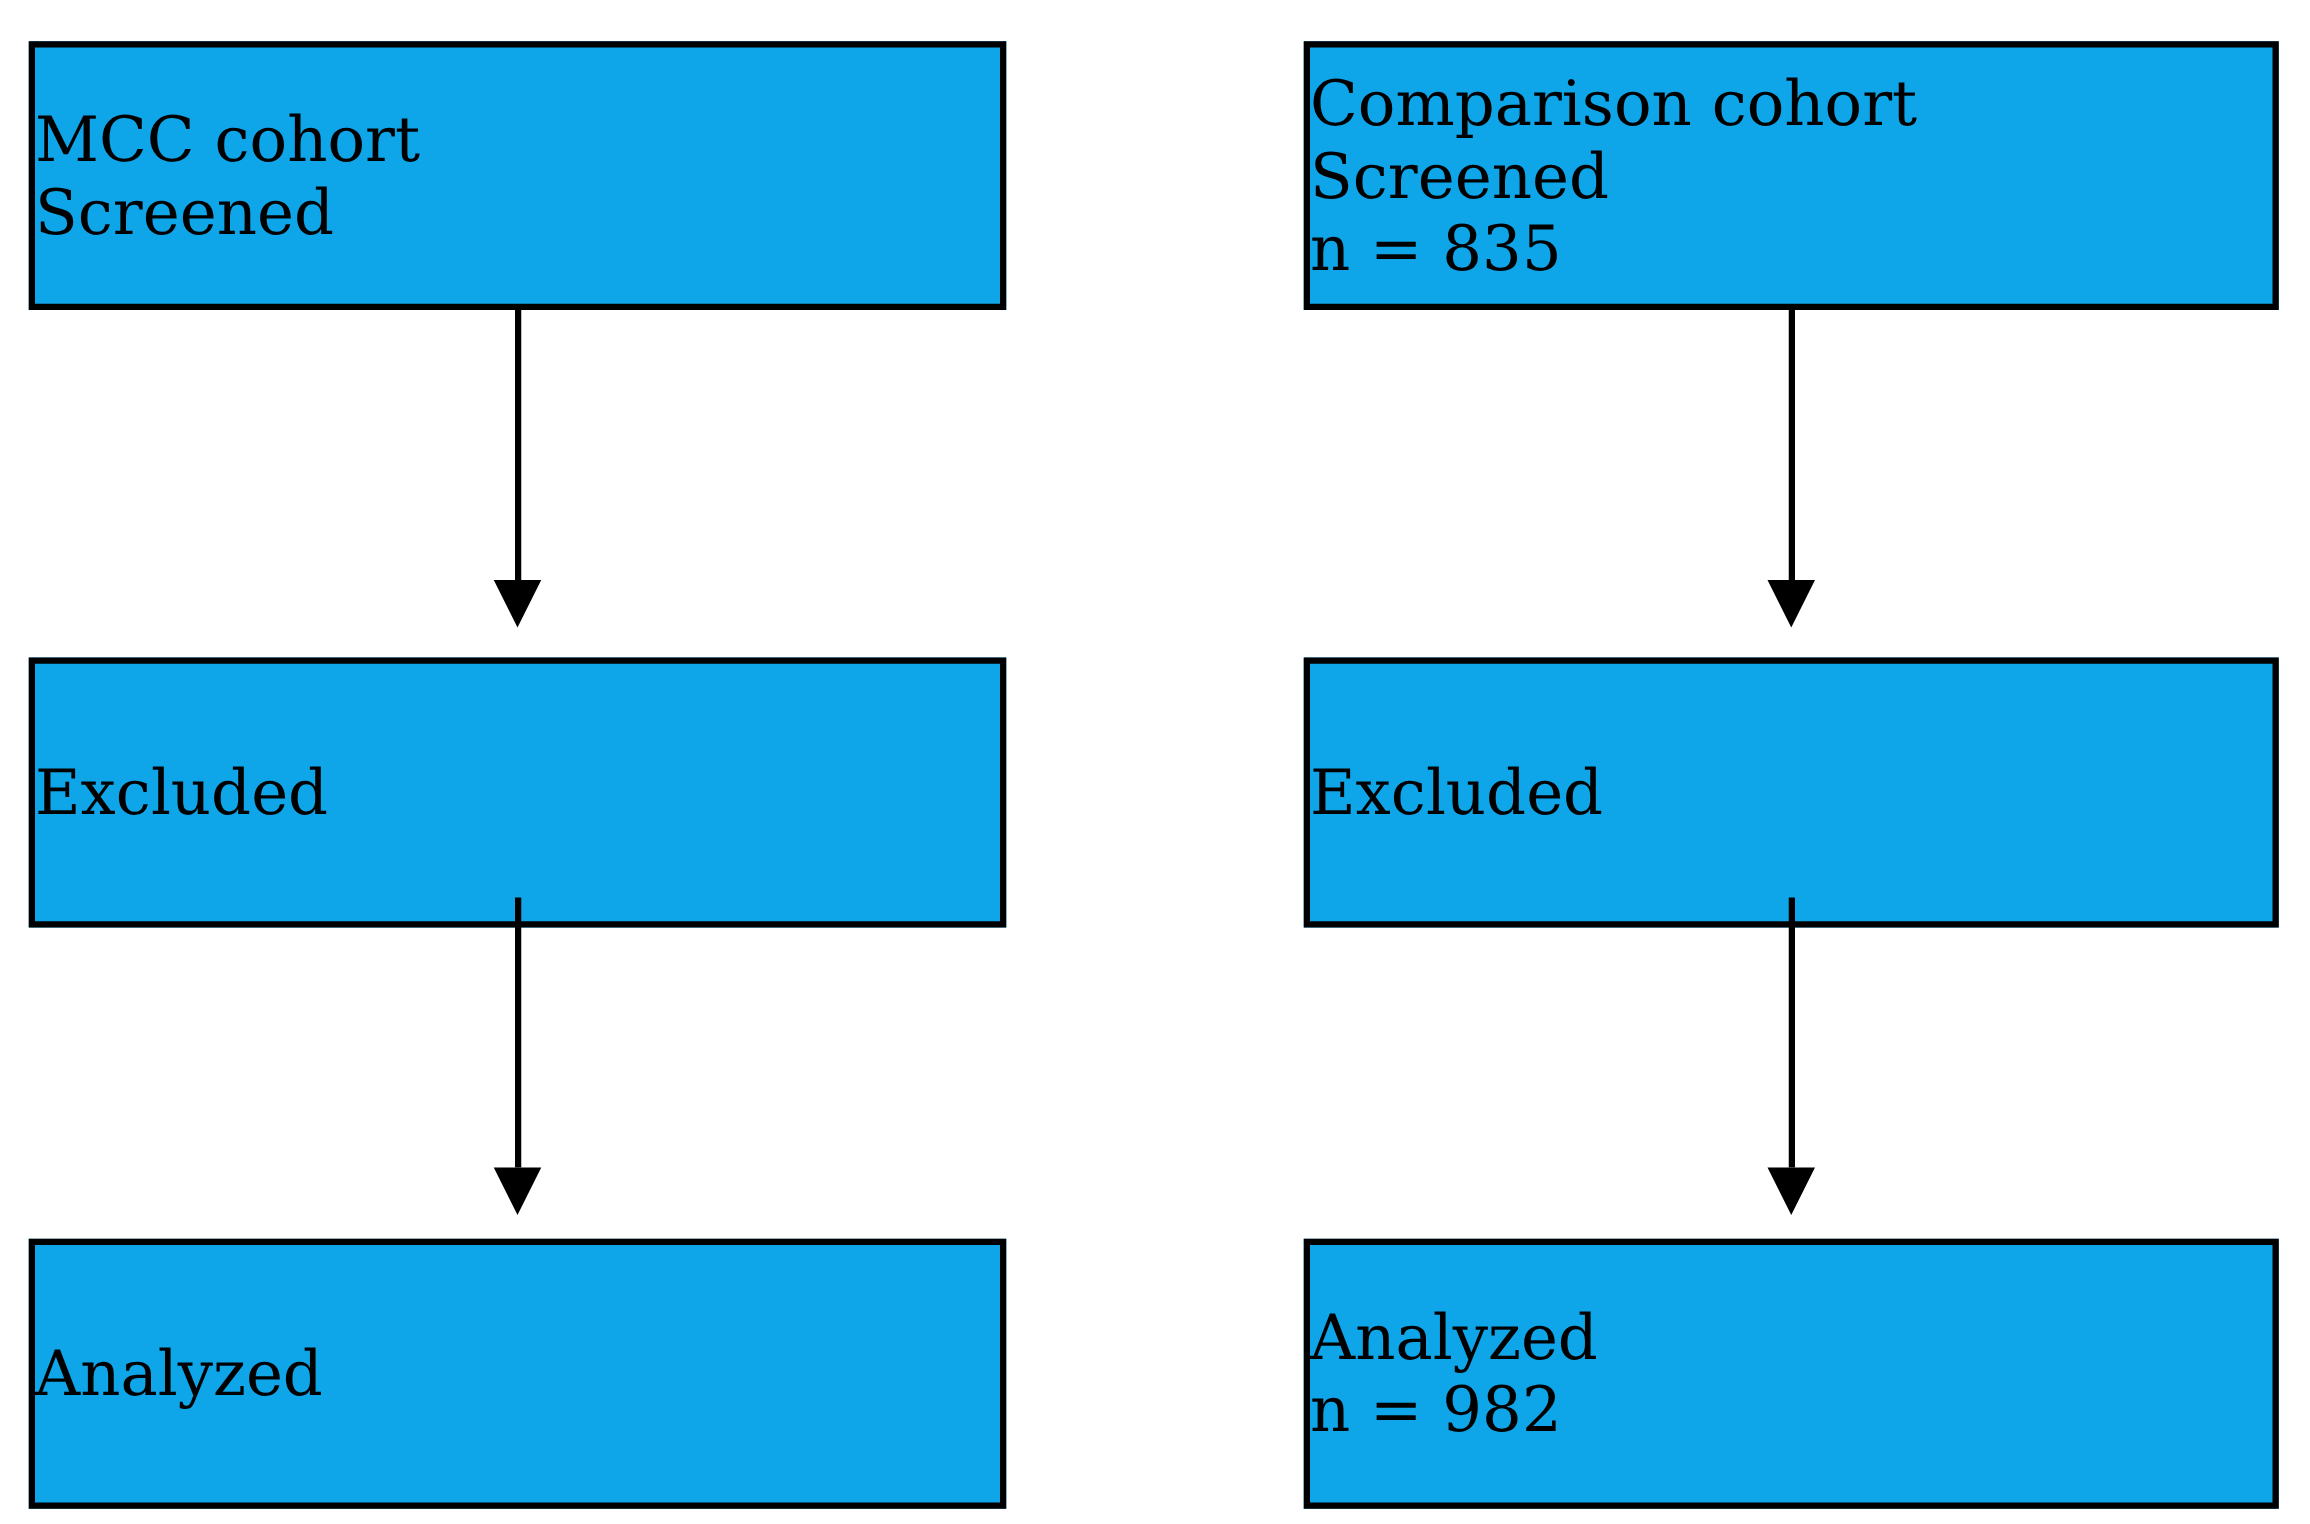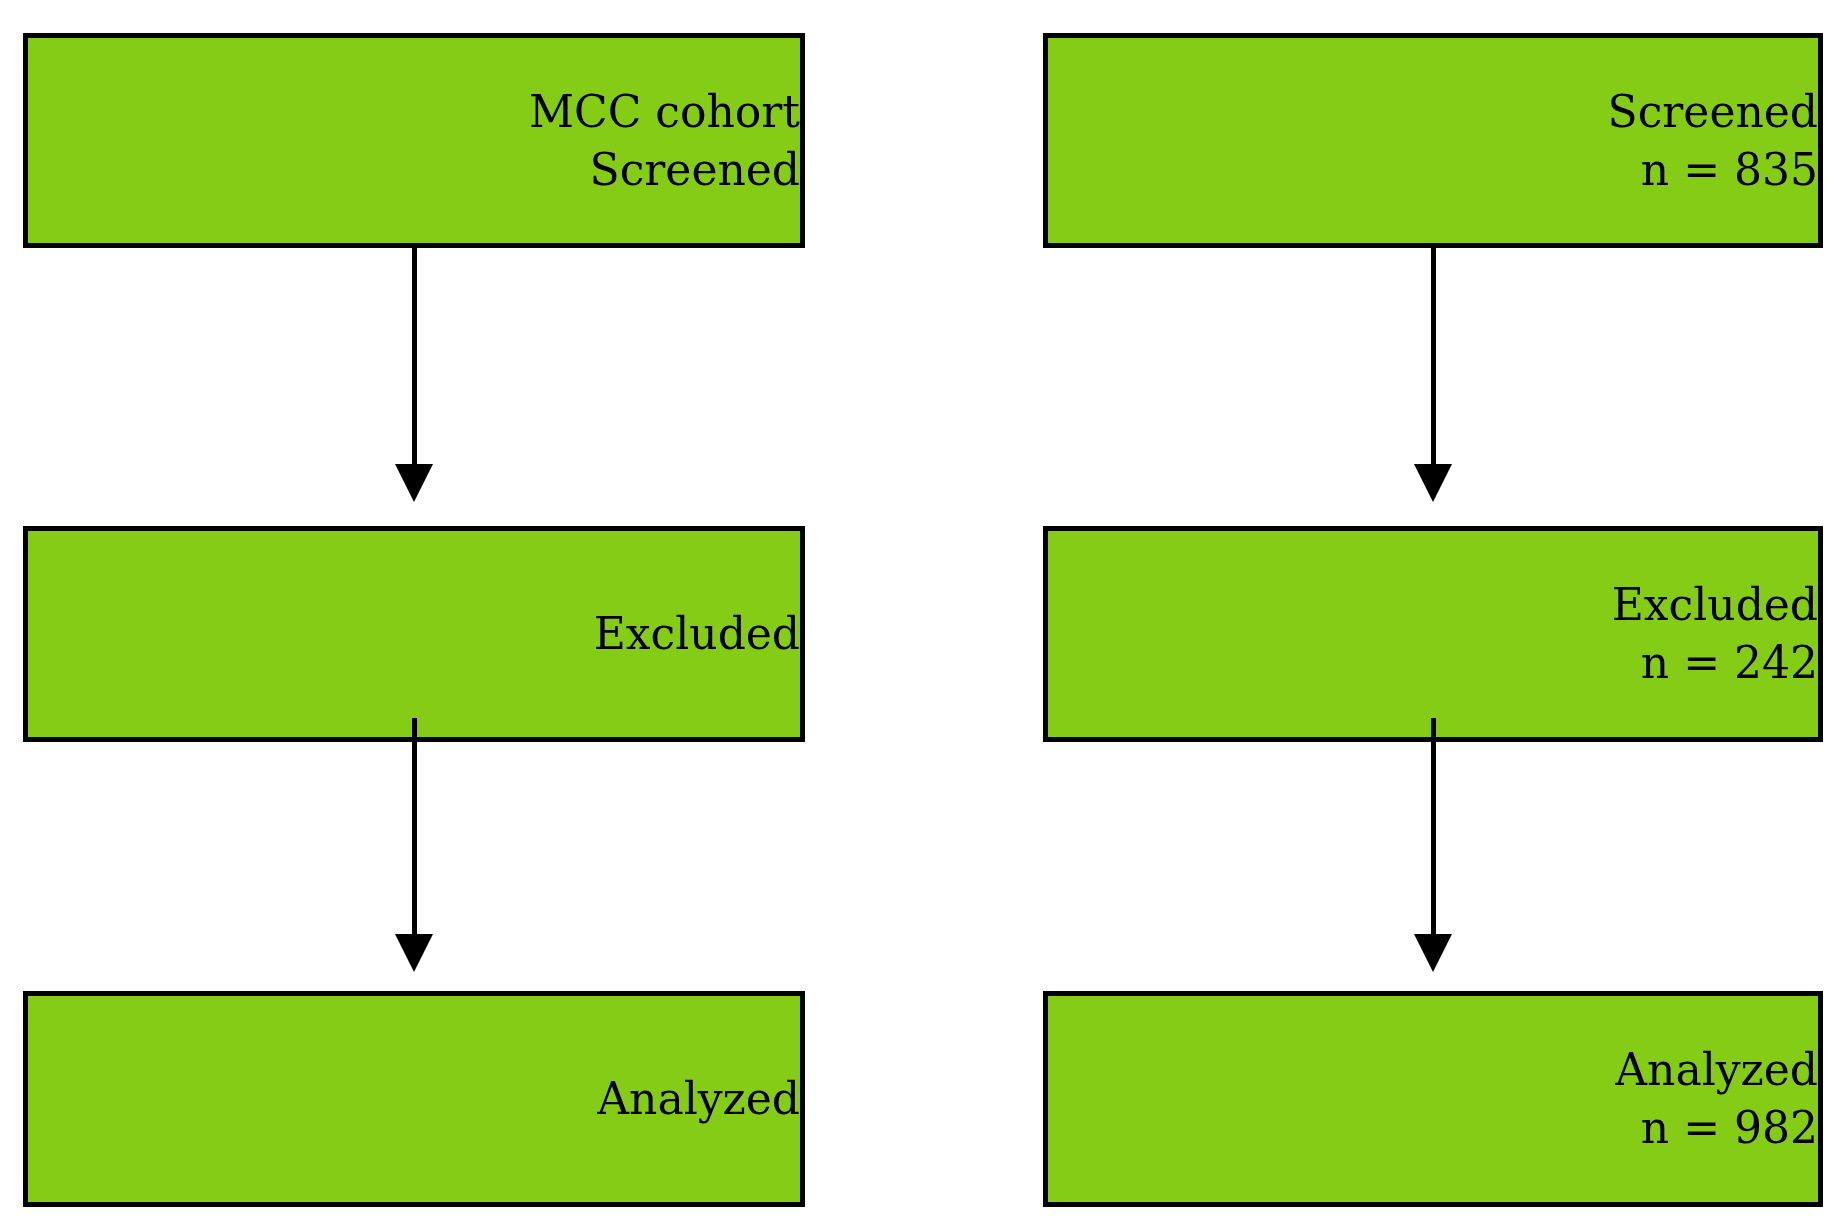--- a/index.html
+++ b/index.html
@@ -12,28 +12,28 @@
     width: 1848px;
     height: 1219px;
     background: #ffffff;
     overflow: hidden;
     font-family: "DejaVu Serif", serif;
   }
   .box {
     position: absolute;
     box-sizing: border-box;
     border: 5px solid #000000;
-    background: #84cc16;
+    background: #0ea5e9;
     color: #000000;
     display: flex;
     flex-direction: column;
-    align-items: flex-end;
+    align-items: flex-start;
     justify-content: center;
     text-align: center;
-    font-size: 44px;
+    font-size: 50px;
     line-height: 58px;
   }
   .col-left  { left: 23px;   width: 782px; }
   .col-right { left: 1043px; width: 780px; }
   .row-1 { top: 33px;  height: 215px; }
   .row-2 { top: 526px; height: 216px; }
   .row-3 { top: 972px; height: 216px; margin-top: 19px; }
   .arrow {
     position: absolute;
     width: 40px;
@@ -80,32 +80,32 @@
   <div class="arrow a-left a-row-2">
     <div class="arrow-line"></div>
     <div class="arrow-head"></div>
   </div>
 
   <div class="box col-left row-3">
     <div>Analyzed</div>
   </div>
 
   <div class="box col-right row-1">
+    <div>Comparison cohort</div>
     <div>Screened</div>
     <div>n = 835</div>
   </div>
 
   <div class="arrow a-right a-row-1">
     <div class="arrow-line"></div>
     <div class="arrow-head"></div>
   </div>
 
   <div class="box col-right row-2">
     <div>Excluded</div>
-    <div>n = 242</div>
   </div>
 
   <div class="arrow a-right a-row-2">
     <div class="arrow-line"></div>
     <div class="arrow-head"></div>
   </div>
 
   <div class="box col-right row-3">
     <div>Analyzed</div>
     <div>n = 982</div>

